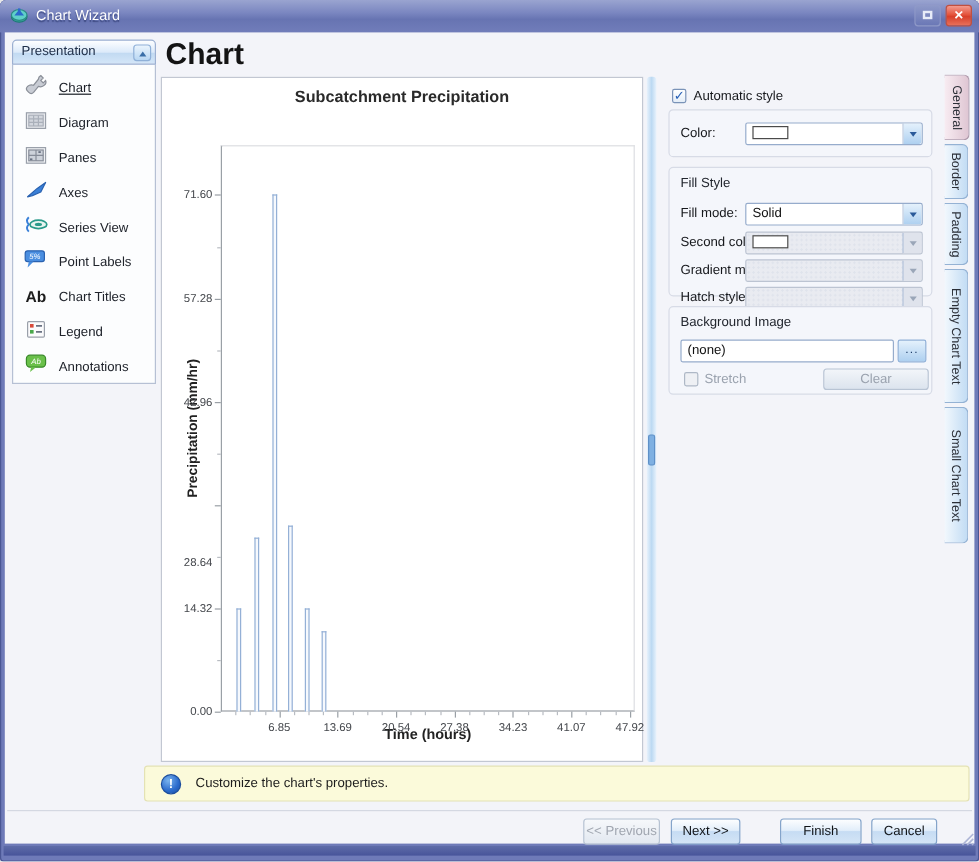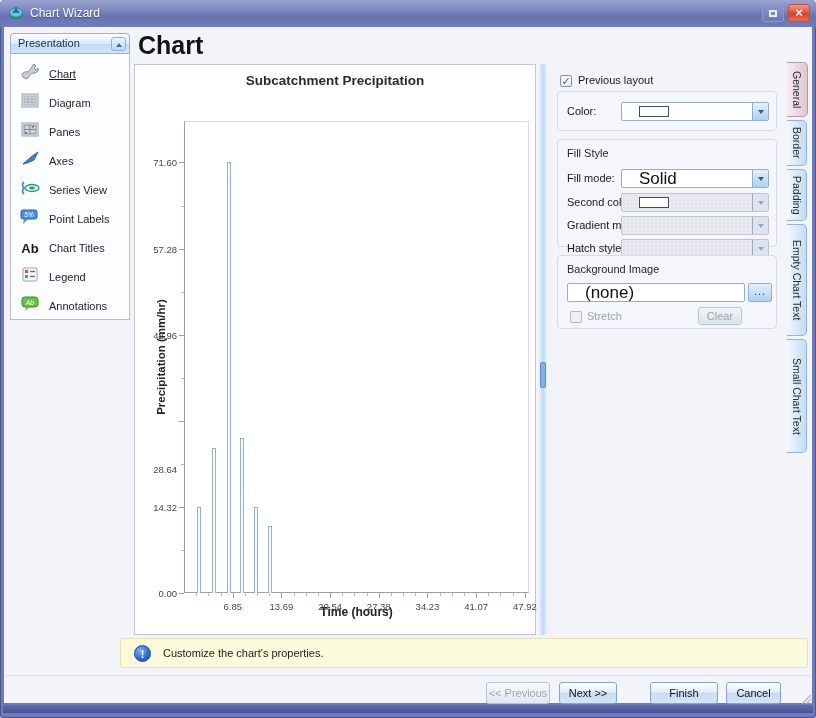--- a/index.html
+++ b/index.html
@@ -58,30 +58,30 @@
   .checkbox { display:inline-block; width:12px; height:12px; border:1px solid #7a93b8; border-radius:2px; background:linear-gradient(#fff,#e4edf8); font-size:11px; line-height:11px; color:#2a62b8; text-align:center; vertical-align:middle; }
   .checkbox.off { color:transparent; border-color:#aeb8c6; background:#eef0f4; }
   .cb-row { position:absolute; left:9px; top:10px; font-size:11px; color:#16181c; }
   .cb-row .checkbox { margin-right:6px; }
   .panel-box { position:absolute; left:6px; width:220px; background:#f4f6fb; border:1px solid #d7dbe6; border-radius:4px; }
   .box-color { top:27px; height:40px; }
   .box-fill { top:75px; height:108px; }
   .box-bg { top:191px; height:74px; }
   .group-title { position:absolute; left:9px; top:7px; font-size:11px; color:#22262e; }
   .fieldrow { position:absolute; left:9px; font-size:11px; color:#16181c; line-height:19px; }
-  .combo { position:absolute; left:63px; width:148px; height:19px; background:#ffffff; border:1px solid #96accc; border-radius:2px; font-size:17px; color:#111; line-height:17px; padding-left:17px; }
+  .combo { position:absolute; left:63px; width:148px; height:19px; background:#ffffff; border:1px solid #96accc; border-radius:2px; font-size:11px; color:#111; line-height:17px; padding-left:5px; }
   .combo .dd-btn { position:absolute; right:0; top:0; width:16px; height:17px; background:linear-gradient(#e4f1fc,#aed0f0); border-left:1px solid #96accc; border-radius:0 2px 2px 0; }
   .dd-arrow { position:absolute; left:5px; top:7px; width:0; height:0; border-left:3px solid transparent; border-right:3px solid transparent; border-top:4px solid #2a5a9a; }
   .combo.disabled { background:#e9ebf1; border-color:#bcc4d2;
     background-image:radial-gradient(#dfe3ec 1px, transparent 1px); background-size:4px 4px; }
   .combo.disabled .dd-btn { background:#dfe3ec; }
   .combo.disabled .dd-arrow { border-top-color:#9aa6b8; }
   .swatch { display:inline-block; width:30px; height:11px; background:#ffffff; border:1px solid #4a4a4a; vertical-align:middle; margin-top:-2px; }
   .ellipsis-btn { position:absolute; left:190px; width:24px; height:19px; border:1px solid #8fb0d8; border-radius:2px; background:linear-gradient(#e4f1fc,#aed0f0); text-align:center; font-size:10px; line-height:16px; color:#1c3c68; letter-spacing:1px; }
-  .clear-btn { position:absolute; left:140px; width:44px; height:18px; border:1px solid #b8c4d4; border-radius:3px; background:linear-gradient(#f2f5f9,#dce4ee); font-size:11px; color:#9aa2ae; text-align:center; line-height:16px; }
+  .clear-btn { position:absolute; left:128px; width:88px; height:18px; border:1px solid #b8c4d4; border-radius:3px; background:linear-gradient(#f2f5f9,#dce4ee); font-size:11px; color:#9aa2ae; text-align:center; line-height:16px; }
   .disabled-text { color:#9aa2ae; }
 
   
   .tab-strip { position:absolute; left:783px; top:35px; width:21px; }
   .vtab { position:relative; width:20px; margin-bottom:3px; border:1px solid #94b2d4; border-left:none; border-radius:0 5px 5px 0;
     background:linear-gradient(90deg,#f2f8fd,#c2dcf4); display:flex; align-items:center; justify-content:center; }
   .vtab span { writing-mode:vertical-rl; font-size:10.5px; color:#2a2e36; }
   .vtab.selected { background:linear-gradient(90deg,#f8ecf2,#dfc6d3); border-color:#b09aac; width:21px; }
   .vtab-general { height:55px; } .vtab-border { height:46px; } .vtab-padding { height:52px; }
   .vtab-empty { height:112px; } .vtab-small { height:114px; }
@@ -299,21 +299,21 @@
         </div>
     </div>
 
     <div class="splitter">
       <div class="splitter-handle"></div>
     </div>
 
     <div class="right-panel">
 
       <div class="cb-row">
-        <span class="checkbox">✓</span><span>Previous layout</span>
+        <span class="checkbox">✓</span><span>Automatic style</span>
       </div>
 
       <div class="panel-box box-color">
         <div class="fieldrow" style="top:10px;">Color:</div>
         <div class="combo" style="top:10px;">
           <span class="swatch"></span>
           <span class="dd-btn">
               <span class="dd-arrow"></span>
             </span>
         </div>

